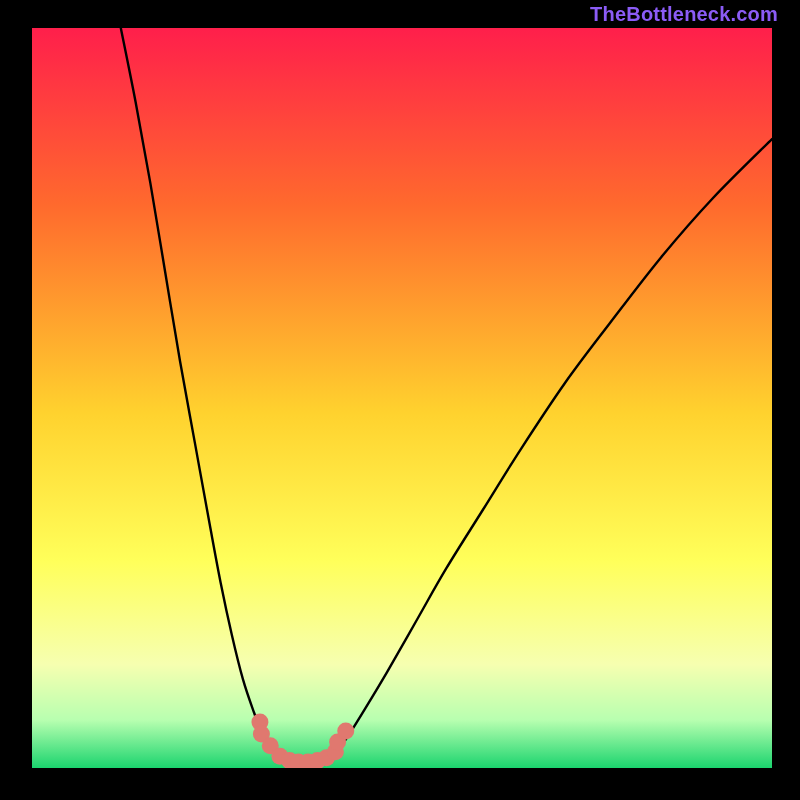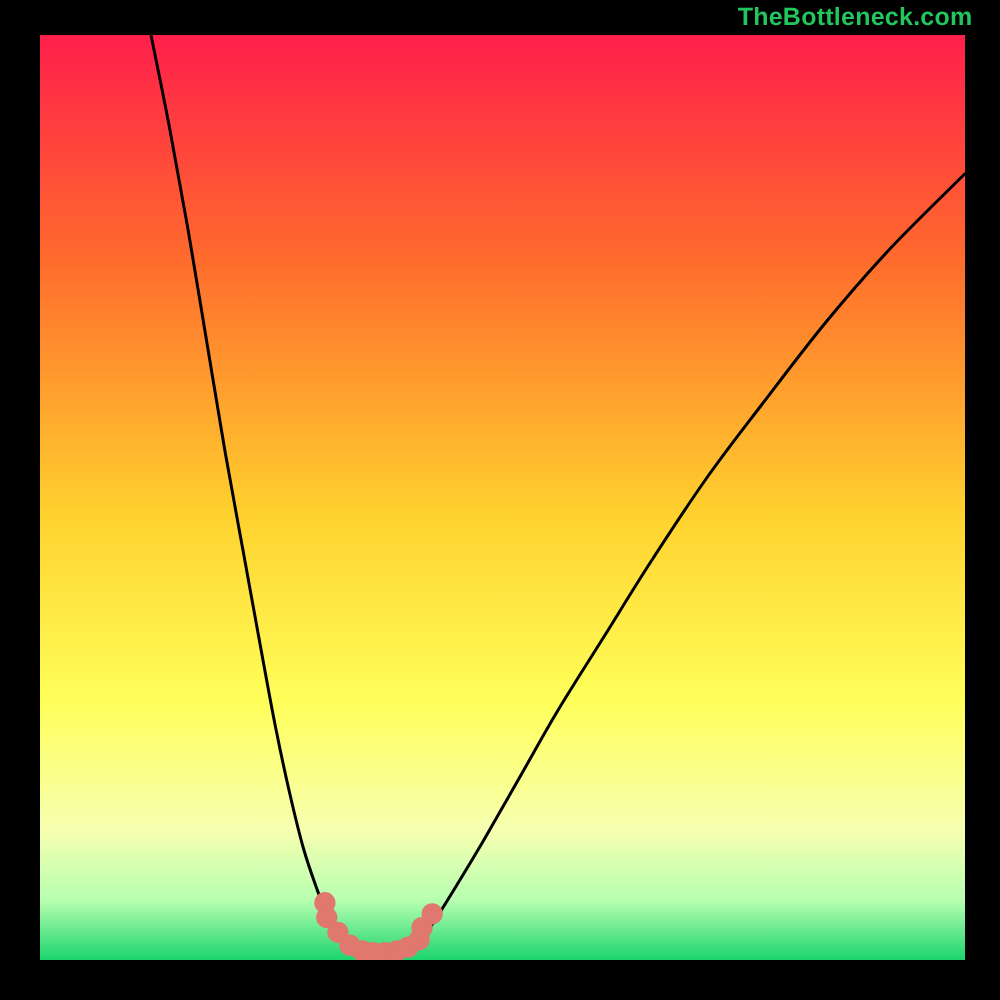--- a/index.html
+++ b/index.html
@@ -16,21 +16,21 @@
     width: 800px;
     height: 800px;
     background: #000;
   }
   .watermark {
     position: absolute;
     top: 3px;
     right: 22px;
     font-size: 20px;
     font-weight: 600;
-    color: #22c55e;
+    color: #8b5cf6;
     letter-spacing: 0.2px;
     z-index: 10;
   }
   .plot-area {
     position: absolute;
     left: 32px;
     top: 28px;
     width: 740px;
     height: 740px;
   }

